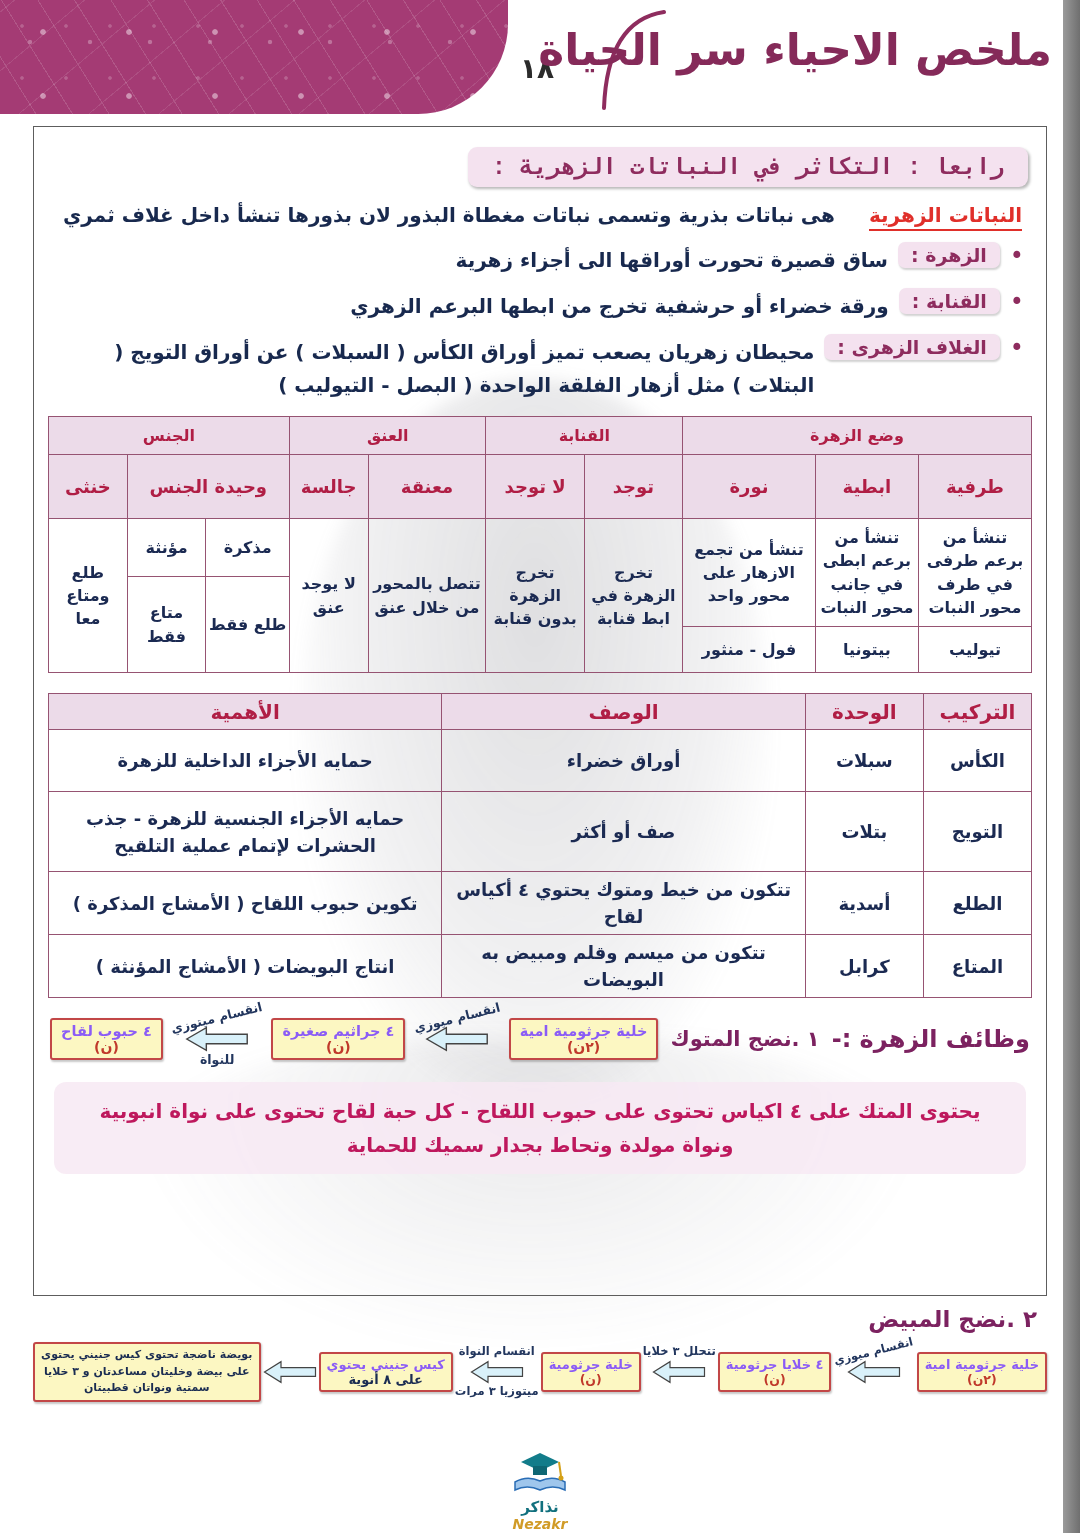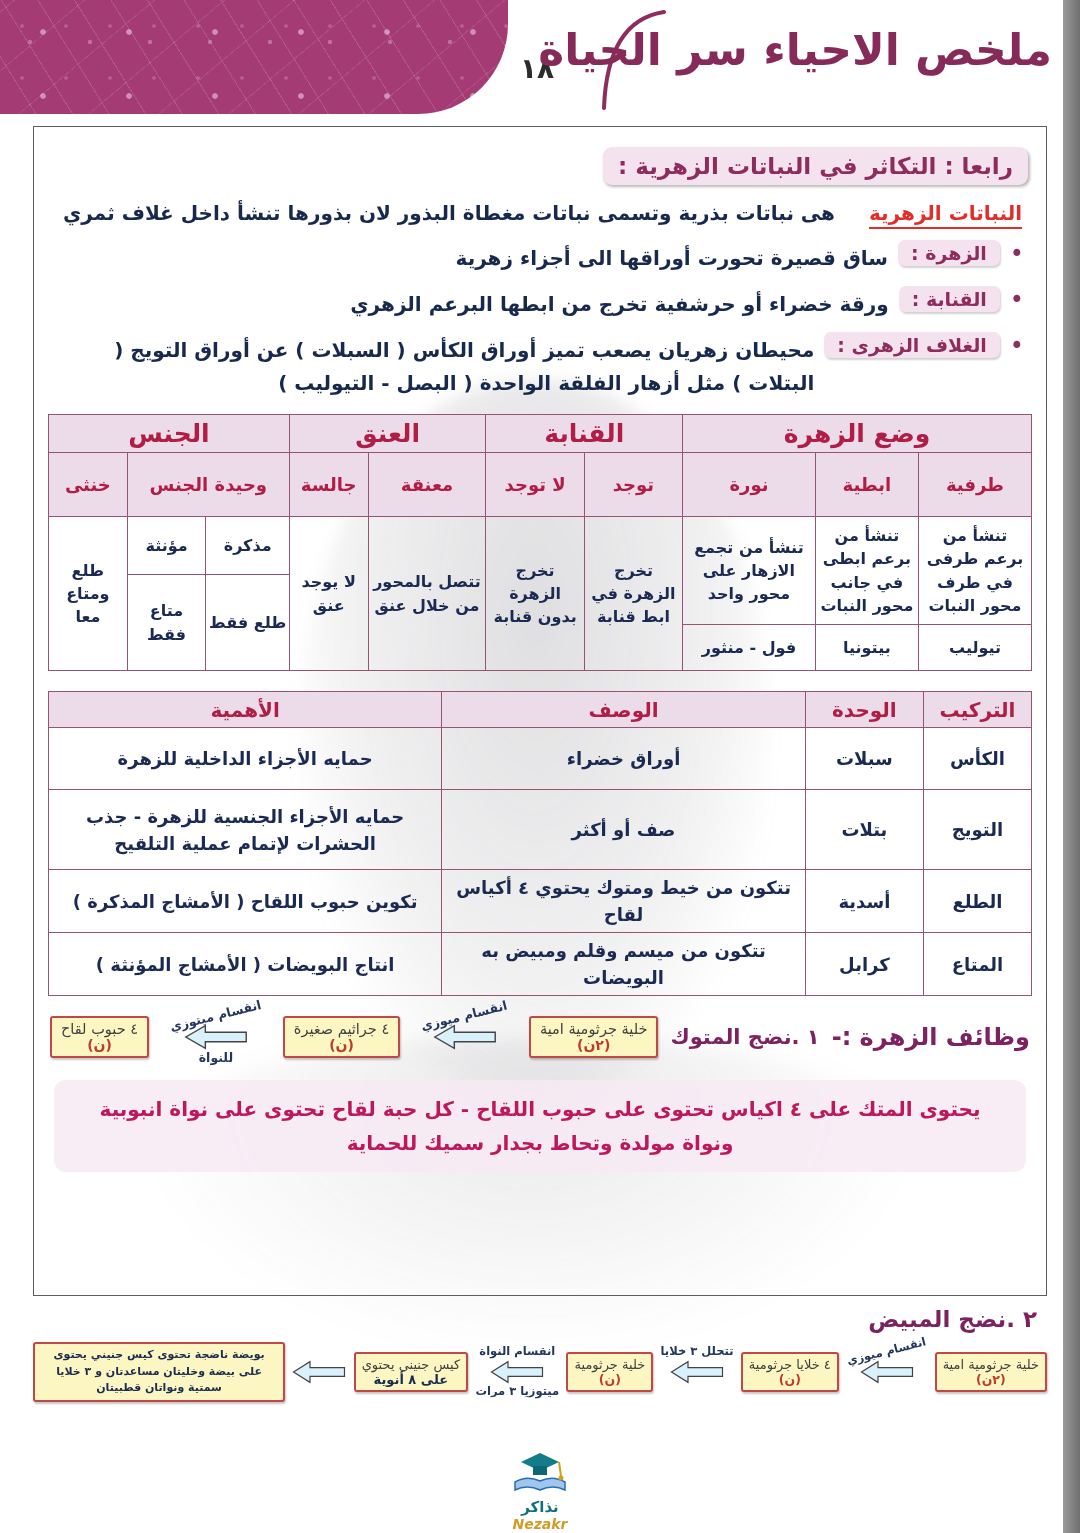--- a/index.html
+++ b/index.html
@@ -38,39 +38,39 @@
   .header-swoosh { position:absolute; left:596px; top:6px; width:72px; height:104px; }
   .page-number { position:absolute; left:520px; top:52px; font-size:28px; font-weight:bold; color:#2b2b2b; }
   .header-title { position:absolute; right:28px; top:24px; font-size:44px; font-weight:bold; color:#852a59; letter-spacing:-1px; }
 
   
   .main { position:absolute; top:126px; left:33px; width:1014px; height:1170px;
     border:1.6px solid #5d5d5d; z-index:1; padding:20px 14px 0 14px; background:transparent; }
 
   .badge-row { display:flex; margin:0 4px 12px 0; }
   .sec-badge { display:inline-block; background:#f4e2ef; color:#8e2c5e; font-weight:bold;
-    font-size:23px; padding:6px 15px; border-radius:9px; box-shadow:1.5px 2px 3px rgba(0,0,0,.28); }
+    font-size:23px; padding:6px 24px; border-radius:9px; box-shadow:1.5px 2px 3px rgba(0,0,0,.28);font-family:Liberation Mono, monospace; }
 
   .lead { margin:4px 10px 10px; font-size:20px; font-weight:bold; color:#18294e; line-height:1.6; }
   .lead-term { color:#e02f2a; border-bottom:2.5px solid #e02f2a; padding-bottom:2px; margin-left:27px; }
 
   .bullet-row { display:flex; align-items:flex-start; gap:10px; margin:11px 8px; }
   .bdot { color:#8e2c5e; font-size:24px; line-height:1.2; }
   .bpill { background:#f4e2ef; color:#8e2c5e; font-weight:bold; font-size:19px; padding:2px 13px;
     border-radius:7px; white-space:nowrap; box-shadow:1px 1.5px 2px rgba(0,0,0,.18); }
   .btext { color:#18294e; font-weight:bold; font-size:20px; line-height:1.65; padding-top:2px; }
 
   
   table { width:100%; border-collapse:collapse; table-layout:fixed; }
   th, td { border:1.4px solid #965372; text-align:center; vertical-align:middle; }
   th { background:#ecdbe9; color:#b01e45; font-weight:bold; }
   td { color:#1b2a52; font-weight:bold; background:transparent; }
 
   .t1 { margin-top:14px; }
-  .t1 th { font-size:25px; }
+  .t1 th { font-size:16px; }
   .t1 td { font-size:16px; line-height:1.45; padding:3px 2px; }
   .t1-groups th { height:38px; }
   .t1-subs th { height:64px; font-size:18px; }
   .t1-r3 td { height:58px; }
   .t1-r4 td { height:96px; }
   .t1-r5 td { height:46px; }
 
   .t2 { margin-top:20px; }
   .t2 th { height:36px; font-size:20px;text-align:center; }
   .t2 td { font-size:18px; line-height:1.5; padding:4px 0; }
@@ -81,21 +81,21 @@
 
   
   .func-row { display:flex; align-items:center; gap:12px; margin:12px 2px 0; }
   .func-title { font-size:24px; font-weight:bold; color:#7c2260; white-space:nowrap; }
   .func-sub   { font-size:21px; font-weight:bold; color:#7c2260; white-space:nowrap; }
 
   .flow { display:flex; align-items:center; gap:4px; }
   .func-row .flow { flex:1; justify-content:space-between; }
   .fbox { background:#fcf7c2; border:2px solid #c24747; border-radius:3px; padding:3px 9px;
     text-align:center; box-shadow:1px 1.5px 2px rgba(0,0,0,.22); }
-  .fl1 { color:#404040; font-weight:normal; font-size:14.5px; white-space:nowrap; }
+  .fl1 { color:#8b5cf6; font-weight:bold; font-size:14.5px; white-space:nowrap; }
   .fl2 { color:#c0392b; font-weight:bold; font-size:14px; }
   .farrow { display:flex; flex-direction:column; align-items:center; justify-content:center; }
   .fa-top, .fa-bot { font-size:12.5px; font-weight:bold; color:#22365e; white-space:nowrap; min-height:16px; }
   .tilt { transform:rotate(-14deg); }
   .arrow-svg { width:64px; height:26px; }
 
   .note { margin:14px 6px 0; background:rgba(247,233,243,.85); border-radius:12px;
     padding:12px 26px; text-align:center; font-weight:bold; color:#be185d;
     font-size:20px; line-height:1.7; }
 

